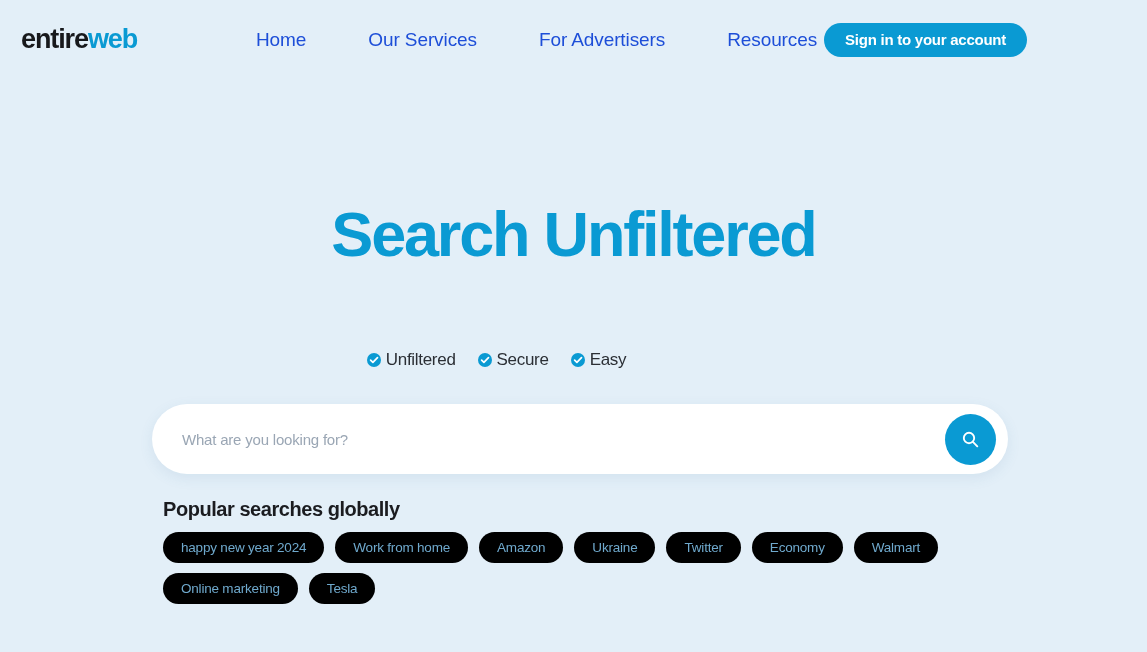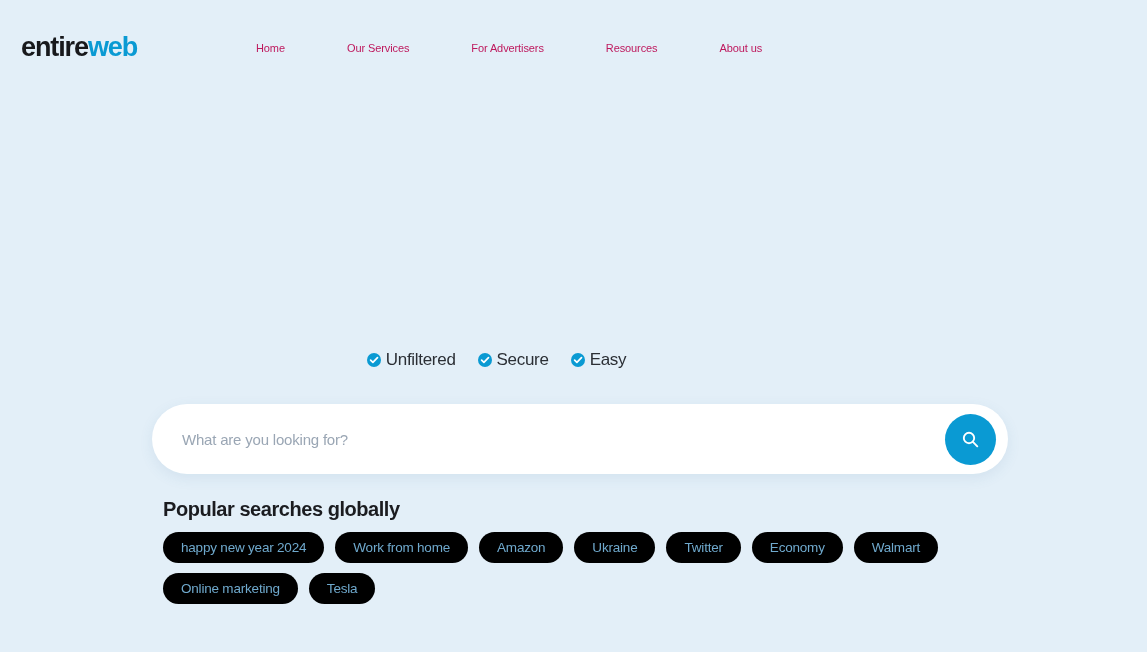--- a/index.html
+++ b/index.html
@@ -20,21 +20,21 @@
   .page {
     position: relative;
     width: 1147px;
     height: 652px;
     background: #e3eff8;
   }
 
   
   .header {
     position: absolute;
-    top: 8px;
+    top: 0;
     left: 0;
     width: 1036px;
     height: 80px;
     display: flex;
     align-items: center;
   }
 
   .logo {
     position: absolute;
     left: 21px;
@@ -51,22 +51,22 @@
 
   .nav {
     position: absolute;
     left: 256px;
     top: 29px;
     display: flex;
     align-items: center;
     gap: 0px;
   }
   .nav-item {
-    color: #be185d;
-    font-size: 11px;
+    color: #1d4ed8;
+    font-size: 19px;
     font-weight: 400;
     text-decoration: none;
     letter-spacing: -0.1px;
     white-space: nowrap;
     padding: 0;
     margin-right: 62px;
     line-height: 22px;
     cursor: pointer;
   }
   .nav-item:last-child { margin-right: 0; }
@@ -246,25 +246,27 @@
     </div>
 
     <nav class="nav">
       <a class="nav-item" href="#">Home</a>
       <a class="nav-item" href="#">Our Services</a>
       <a class="nav-item" href="#">For Advertisers</a>
       <a class="nav-item" href="#">Resources</a>
       <a class="nav-item" href="#">About us</a>
     </nav>
 
+    <button class="signin-btn">Sign in to your account</button>
   </div>
 
   <div class="hero">
 
     <h1 class="headline">
+      <span class="headline-line2">Search Unfiltered</span>
     </h1>
 
     <div class="features">
 
       <div class="feature">
         <span class="check-icon">
           <svg width="14" height="14" viewBox="0 0 14 14" xmlns="http://www.w3.org/2000/svg">
             <circle cx="7" cy="7" r="7" fill="#0a9ad3"></circle>
             <path d="M3.6 7.1 L5.9 9.4 L10.5 4.6" fill="none" stroke="#ffffff" stroke-width="1.7" stroke-linecap="round" stroke-linejoin="round"></path>
           </svg>

